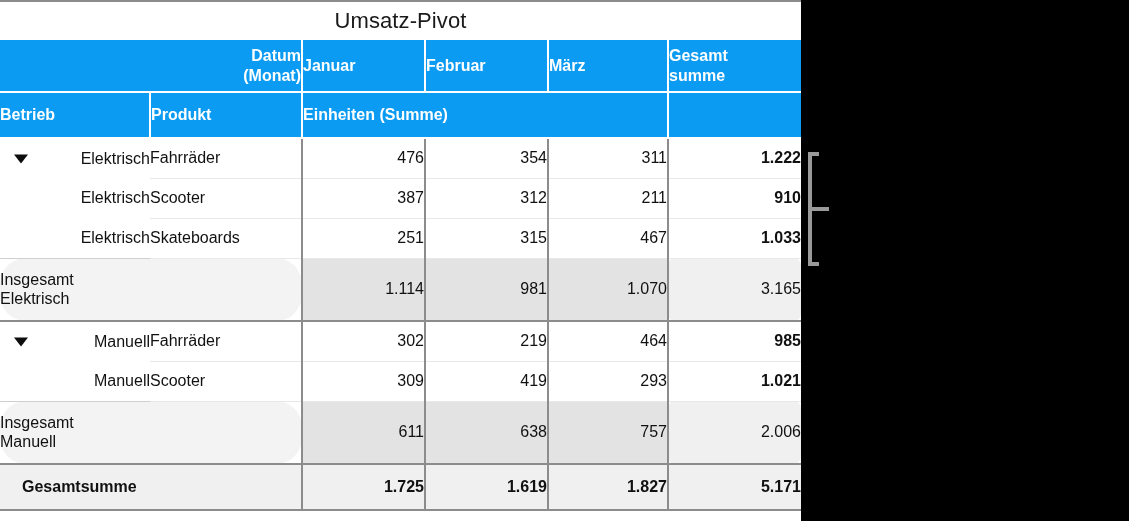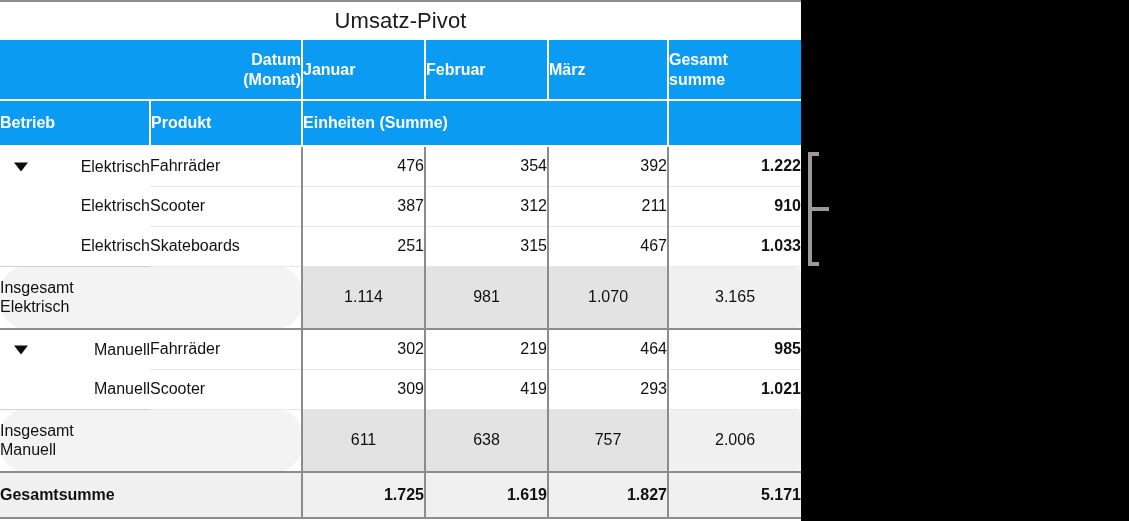--- a/index.html
+++ b/index.html
@@ -76,21 +76,21 @@
     background: #0c9bf2;
     color: #ffffff;
     font-weight: bold;
     font-size: 16px;
     padding: 8px 10px;
     line-height: 1.22;
     border-right: 2px solid #ffffff;
     border-bottom: 2px solid #ffffff;
   }
   .hdr-cell.last { border-right: none; }
-  .hdr-row1 { height: 60px; }
+  .hdr-row1 { height: 52px; }
   .hdr-row2 { height: 46px; }
   .hdr-cell.r-align { text-align: right; }
   .hdr-cell.l-align { text-align: left; }
 
   .hdr-row2 .hdr-cell { vertical-align: middle; }
 
   
   tr.data-row { height: 40px; }
   tr.data-row td {
     background: #ffffff;
@@ -143,37 +143,38 @@
     padding-left: 9px;
     line-height: 1.2;
     vertical-align: middle;
   }
   td.sub-label.merge-right {
     border-right: 2px solid #8c8c8c;
     border-radius: 26px;
   }
   td.sub-num {
     background: #e3e3e3;
-    text-align: center;
+    text-align: right;
     padding-right: 11px;
     border-right: 2px solid #8c8c8c;
   }
   td.sub-num.total-col {
     background: #f0f0f0;
     border-right: none;
     border-radius: 7px;
   }
 
   
   tr.grand-row { height: 46px; }
   tr.grand-row td {
     background: #f0f0f0;
     font-weight: bold;
     border-top: 2px solid #8c8c8c;
     border-bottom: 2px solid #8c8c8c;
+    padding-left: 22px;
   }
   td.grand-label {
     text-align: left;
     padding-left: 9px;
     border-right: 2px solid #8c8c8c;
   }
   td.grand-num {
     text-align: right;
     padding-right: 11px;
     border-right: 2px solid #8c8c8c;
@@ -265,21 +266,21 @@
       <tbody>
 
         <tr class="data-row first-in-group">
           <td class="cell-betrieb">
             <span class="disclosure"></span>
             <span>Elektrisch</span>
           </td>
           <td class="cell-produkt">Fahrräder</td>
           <td class="cell-num">476</td>
           <td class="cell-num">354</td>
-          <td class="cell-num">392</td>
+          <td class="cell-num">311</td>
           <td class="cell-num total-col">1.222</td>
         </tr>
         <tr class="data-row">
           <td class="cell-betrieb">
             <span>Elektrisch</span>
           </td>
           <td class="cell-produkt">Scooter</td>
           <td class="cell-num">387</td>
           <td class="cell-num">312</td>
           <td class="cell-num">211</td>

